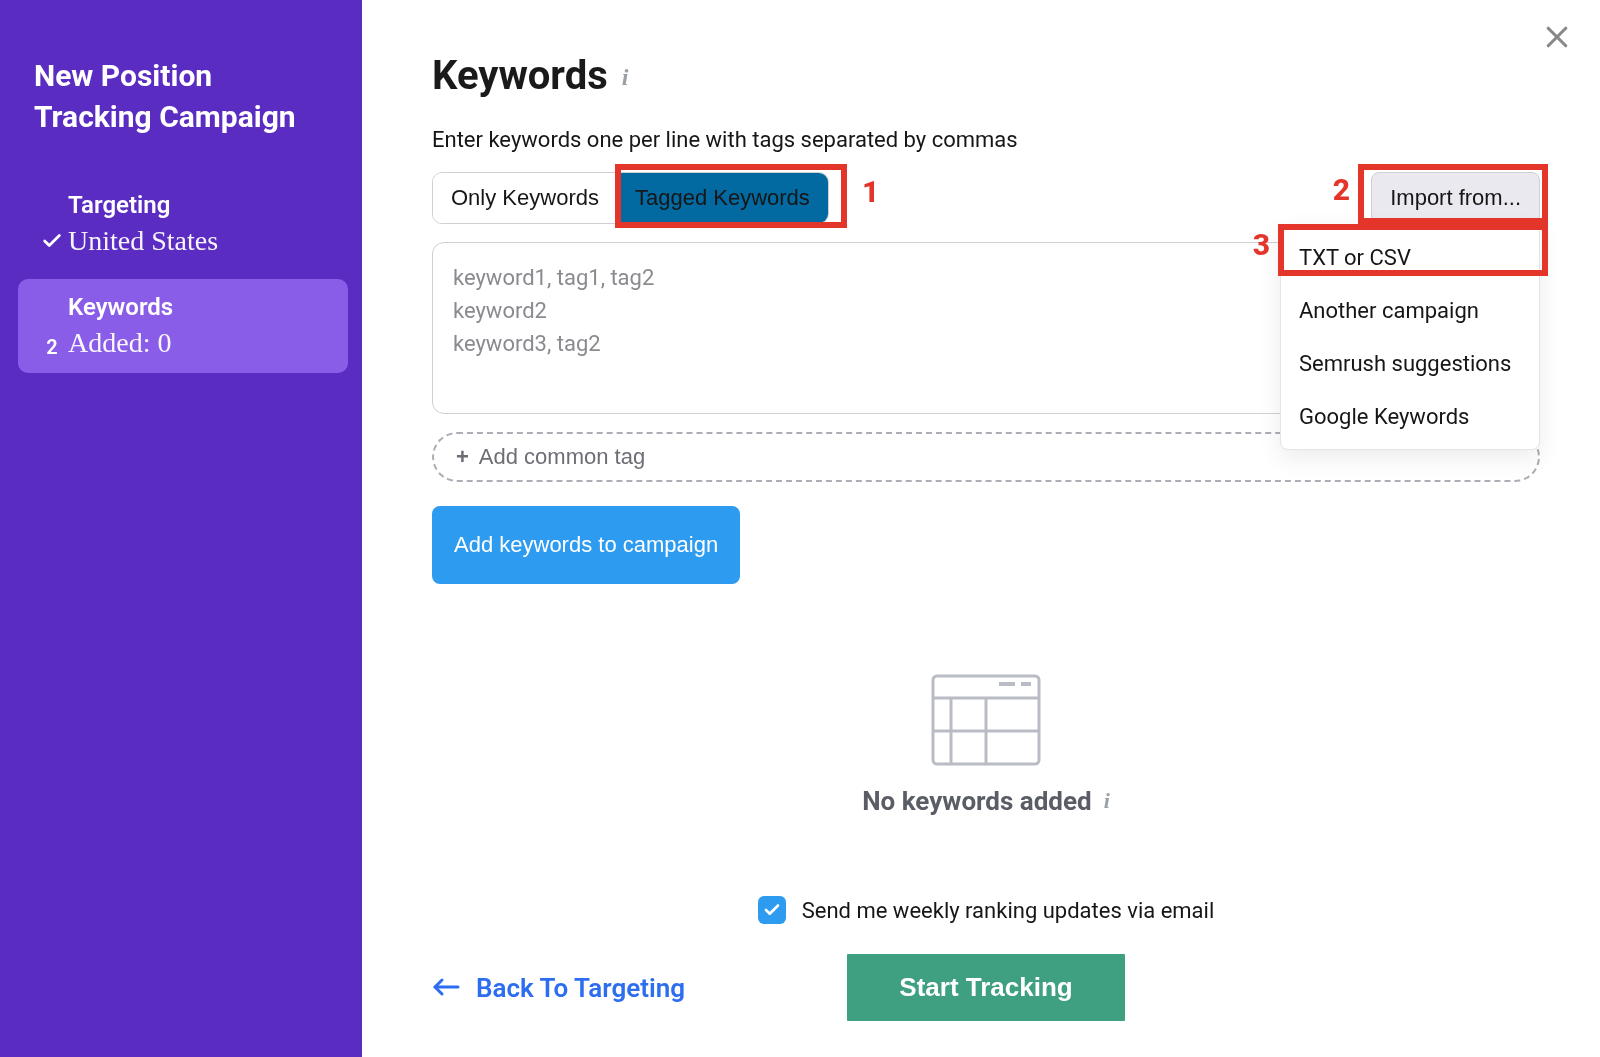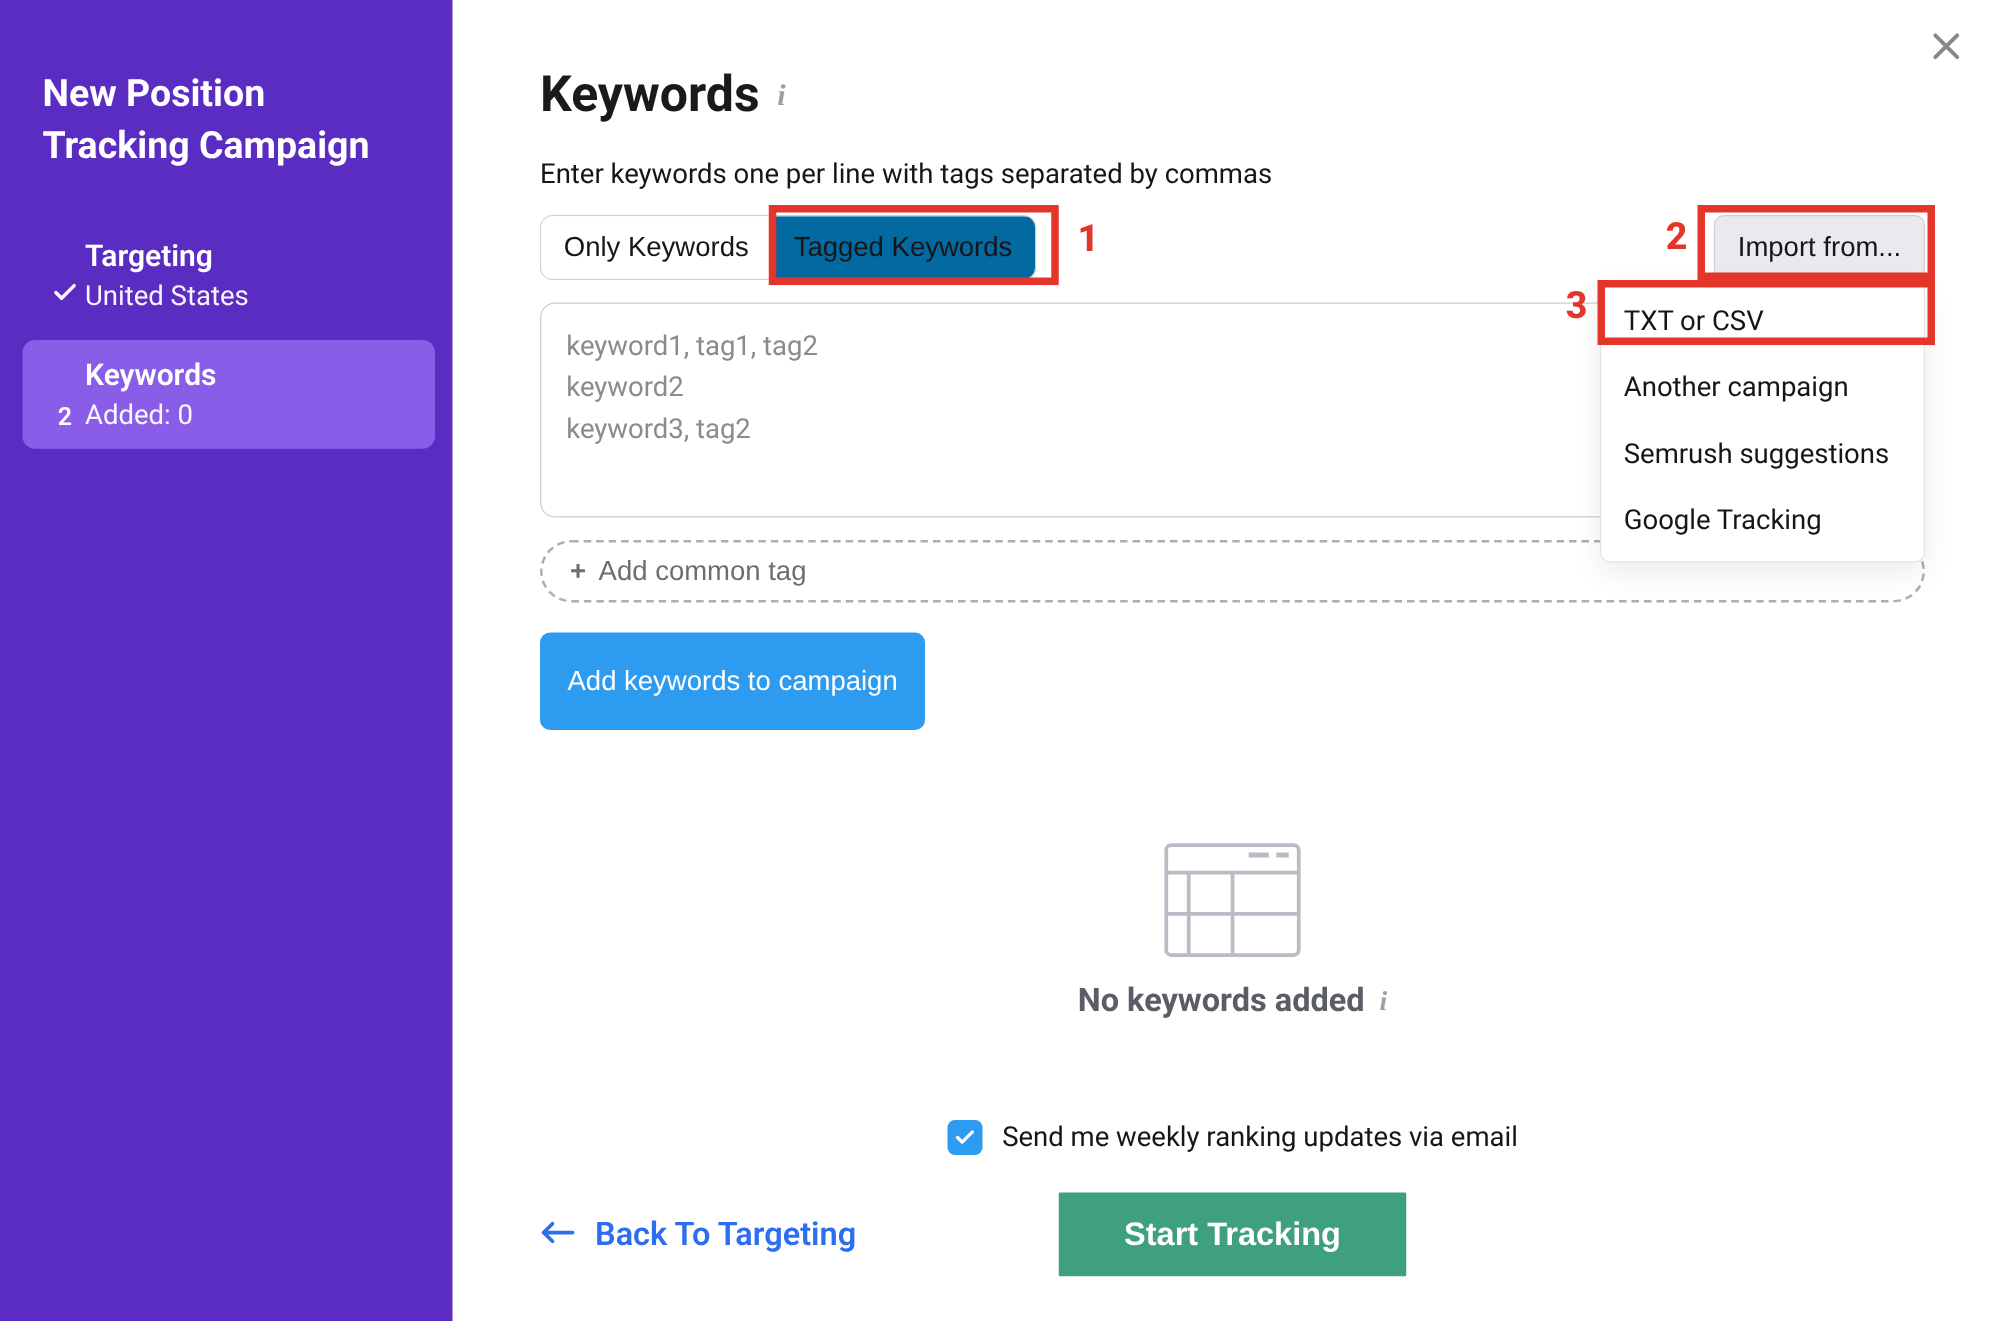--- a/index.html
+++ b/index.html
@@ -7,21 +7,21 @@
   .app { display: flex; width: 100%; height: 100%; }
 
   
   .sidebar { width: 362px; background: #5b2cc2; color: #fff; padding: 56px 30px 30px 34px; flex-shrink: 0; }
   .sidebar-title { font-size: 30px; font-weight: 700; line-height: 1.35; margin-bottom: 40px; }
   .step { display: flex; align-items: flex-end; padding: 14px 18px; border-radius: 10px; margin: 0 -16px 8px; }
   .step.active { background: #8a5de8; }
   .step-marker { width: 32px; flex-shrink: 0; display: flex; justify-content: center; font-size: 20px; font-weight: 600; }
   .step-body { display: flex; flex-direction: column; gap: 6px; }
   .step-label { font-size: 24px; font-weight: 600; }
-  .step-sub { font-size: 22px; font-weight: 400; opacity: .95; }
+  .step-sub { font-size: 28px; font-weight: 400; opacity: .95; font-family: Liberation Serif, serif; }
   .check-icon svg { width: 22px; height: 22px; }
 
   
   .main { flex: 1; position: relative; padding: 52px 60px 36px 70px; display: flex; flex-direction: column; }
   .close-x { position: absolute; top: 22px; right: 28px; cursor: pointer; color: #888; }
   .close-x svg { width: 30px; height: 30px; }
   .page-title { font-size: 40px; font-weight: 700; color: #1a1a1a; display: flex; align-items: center; gap: 14px; }
   .info-icon { color: #9aa0a6; font-style: italic; font-family: Georgia, serif; font-size: 24px; position: relative; top: 2px; }
   .instructions { font-size: 22px; color: #161616; margin-top: 28px; }
 
@@ -111,21 +111,21 @@
         <button class="seg-btn">Only Keywords</button>
         <button class="seg-btn active">Tagged Keywords</button>
       </div>
 
       <div class="import-wrap">
         <button class="import-btn">Import from...</button>
         <div class="dropdown">
           <div class="dropdown-item">TXT or CSV</div>
           <div class="dropdown-item">Another campaign</div>
           <div class="dropdown-item">Semrush suggestions</div>
-          <div class="dropdown-item">Google Tracking</div>
+          <div class="dropdown-item">Google Keywords</div>
         </div>
       </div>
 
       <div class="anno-box" style="left:183px; top:-8px; width:232px; height:64px;"></div>
       <div class="anno-num" style="left:430px; top:2px;">1</div>
 
       <div class="anno-box" style="right:-8px; top:-8px; width:190px; height:60px;"></div>
       <div class="anno-num" style="right:190px; top:0px;">2</div>
 
       <div class="anno-box" style="right:-8px; top:52px; width:270px; height:52px;"></div>

